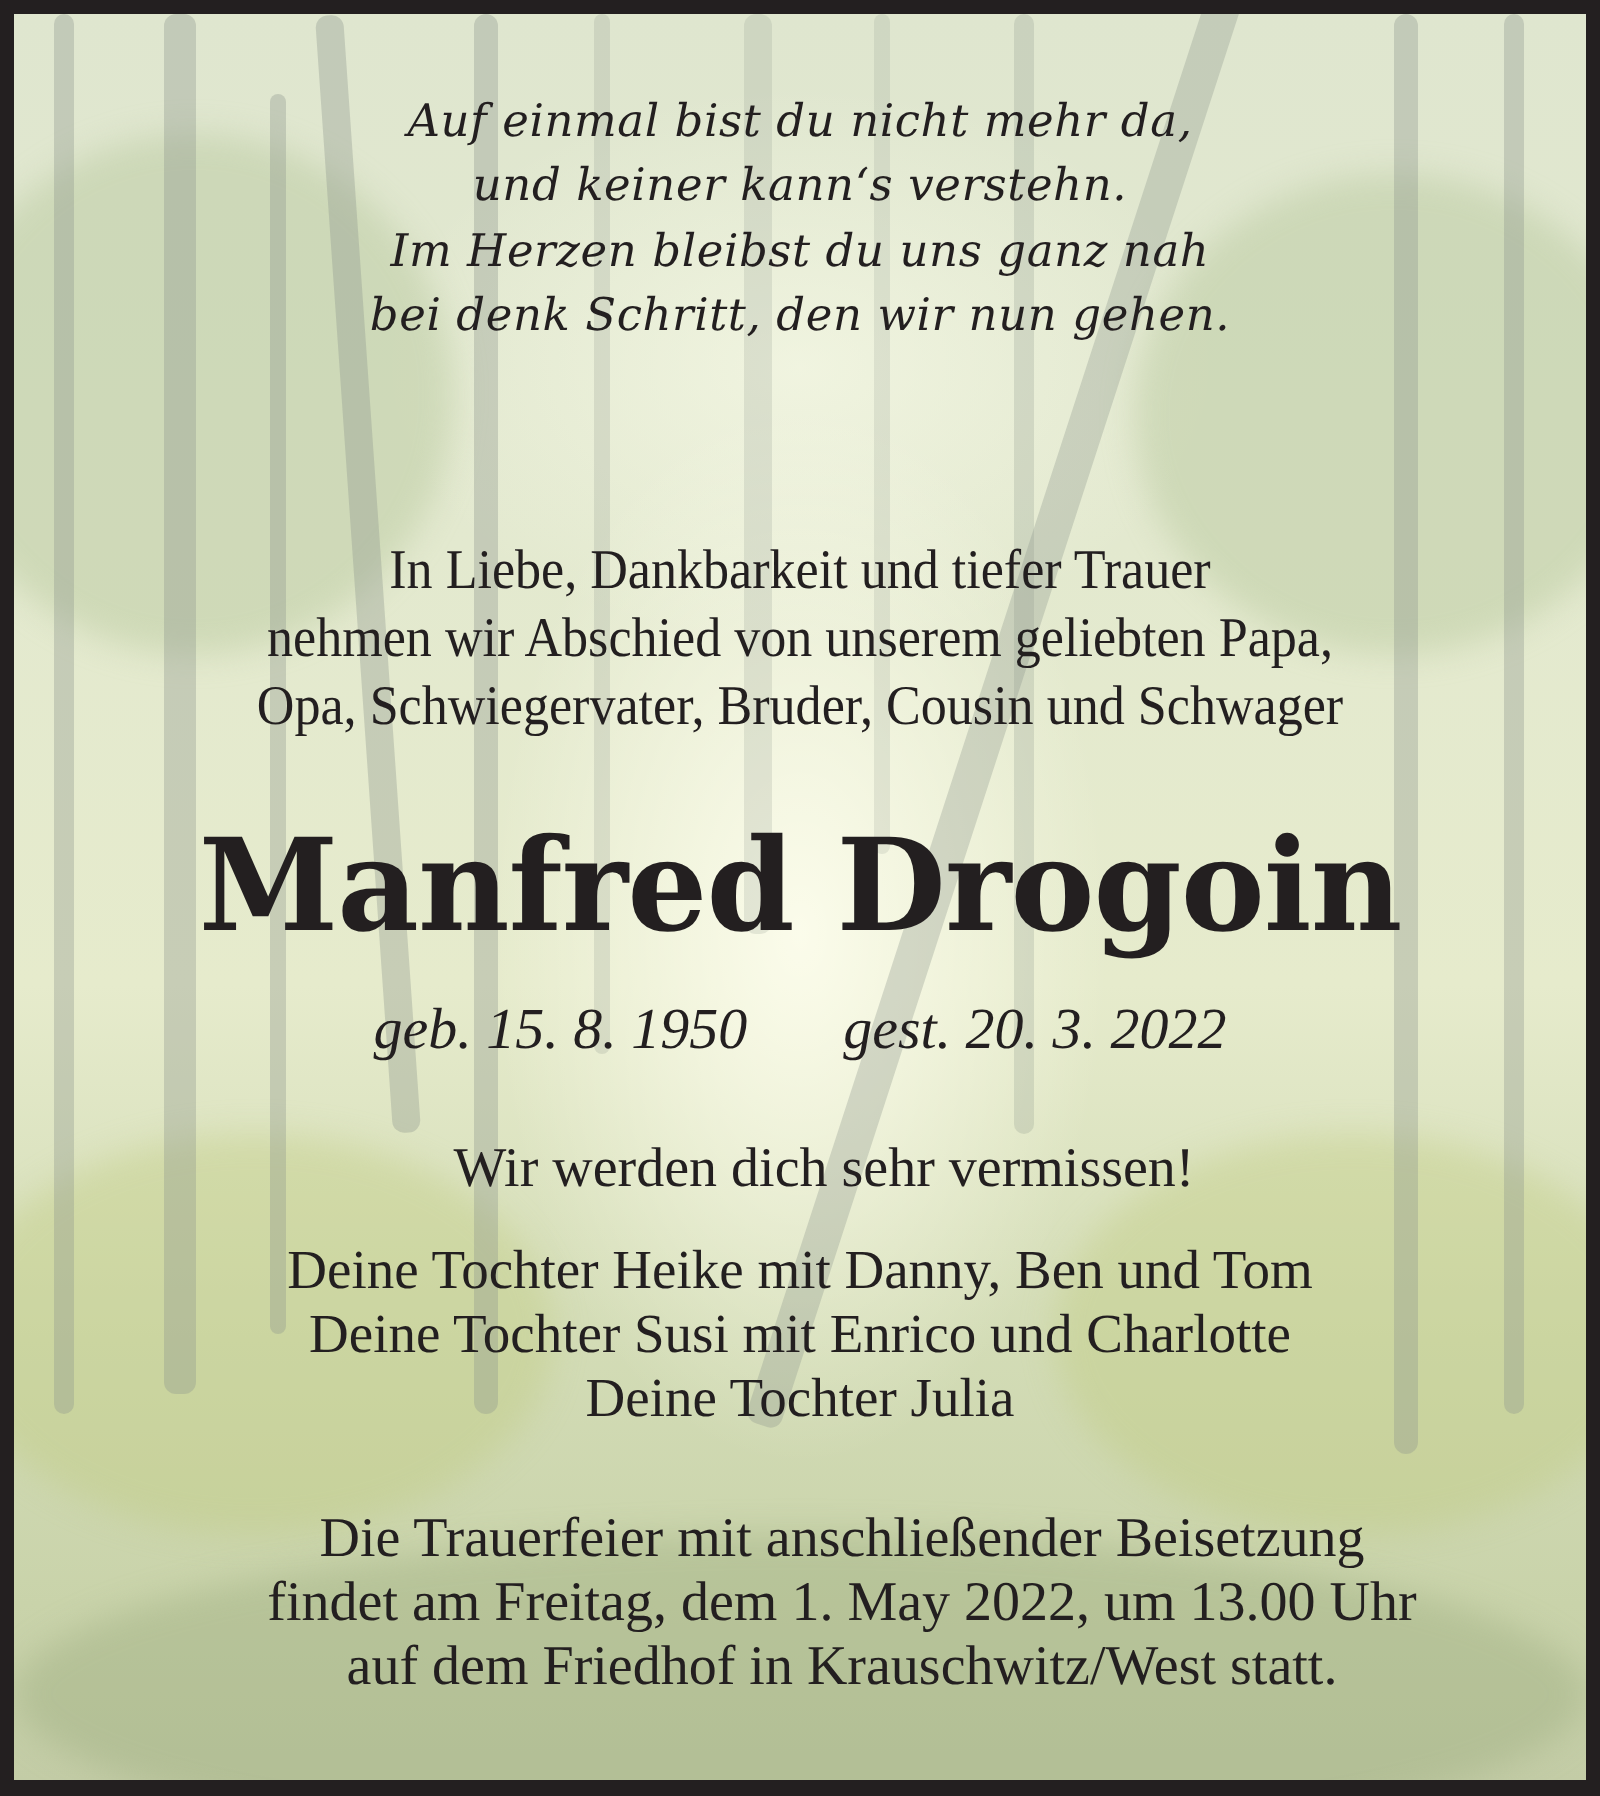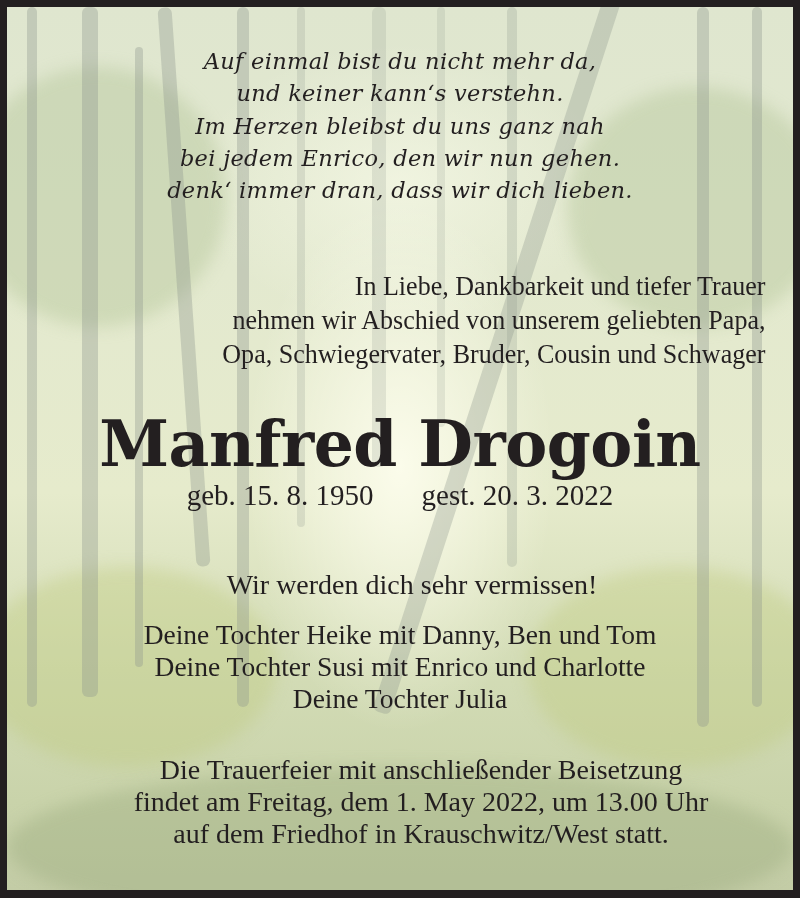--- a/index.html
+++ b/index.html
@@ -58,43 +58,43 @@
       letter-spacing: 0.3px;
     }
     .poem div { white-space: nowrap; }
     .intro {
       position: absolute;
       left: 0; right: 0;
       top: 262px;
       font-family: "Liberation Serif", "DejaVu Serif", serif;
       font-size: 28px;
       line-height: 34px;
-      text-align: right;
     }
     .intro div { white-space: nowrap; transform: scaleX(0.93); }
     .name {
       position: absolute;
       left: 0; right: 0;
       top: 392px;
       font-family: "DejaVu Serif", serif;
       font-weight: bold;
       font-size: 64px;
       line-height: 90px;
       letter-spacing: -0.5px;
       white-space: nowrap;
       transform: scaleX(0.985);
     }
     .dates {
       position: absolute;
       left: 0; right: 0;
-      top: 470px;
+      top: 490px;
       font-family: "Liberation Serif", serif;
       font-size: 29px;
       line-height: 36px;
       white-space: nowrap;
+      font-style: italic;
     }
     .dates span.gap { display: inline-block; width: 48px; }
     .miss {
       position: absolute;
       left: 0; right: 0;
       top: 561px;
       font-family: "Liberation Serif", serif;
       font-size: 28px;
       line-height: 34px;
       white-space: nowrap;
@@ -144,22 +144,21 @@
     <div class="tree" style="left:500px;top:0;width:10px;height:560px;background:rgba(140,150,140,0.25);"></div>
     <div class="tree" style="left:600px;top:-20px;width:18px;height:760px;transform:rotate(18deg);transform-origin:top left;background:rgba(140,150,140,0.32);"></div>
     <div class="tree" style="left:690px;top:0;width:12px;height:720px;"></div>
     <div class="tree" style="left:745px;top:0;width:10px;height:700px;"></div>
 
     <div class="content">
       <div class="poem">
         <div>Auf einmal bist du nicht mehr da,</div>
         <div>und keiner kann‘s verstehn.</div>
         <div>Im Herzen bleibst du uns ganz nah</div>
-        <div>bei jedem Enrico, den wir nun gehen.</div>
-        <div>denk‘ immer dran, dass wir dich lieben.</div>
+        <div>bei denk Schritt, den wir nun gehen.</div>
       </div>
 
       <div class="intro">
         <div>In Liebe, Dankbarkeit und tiefer Trauer</div>
         <div>nehmen wir Abschied von unserem geliebten Papa,</div>
         <div>Opa, Schwiegervater, Bruder, Cousin und Schwager</div>
       </div>
 
       <div class="name">Manfred Drogoin</div>
 

